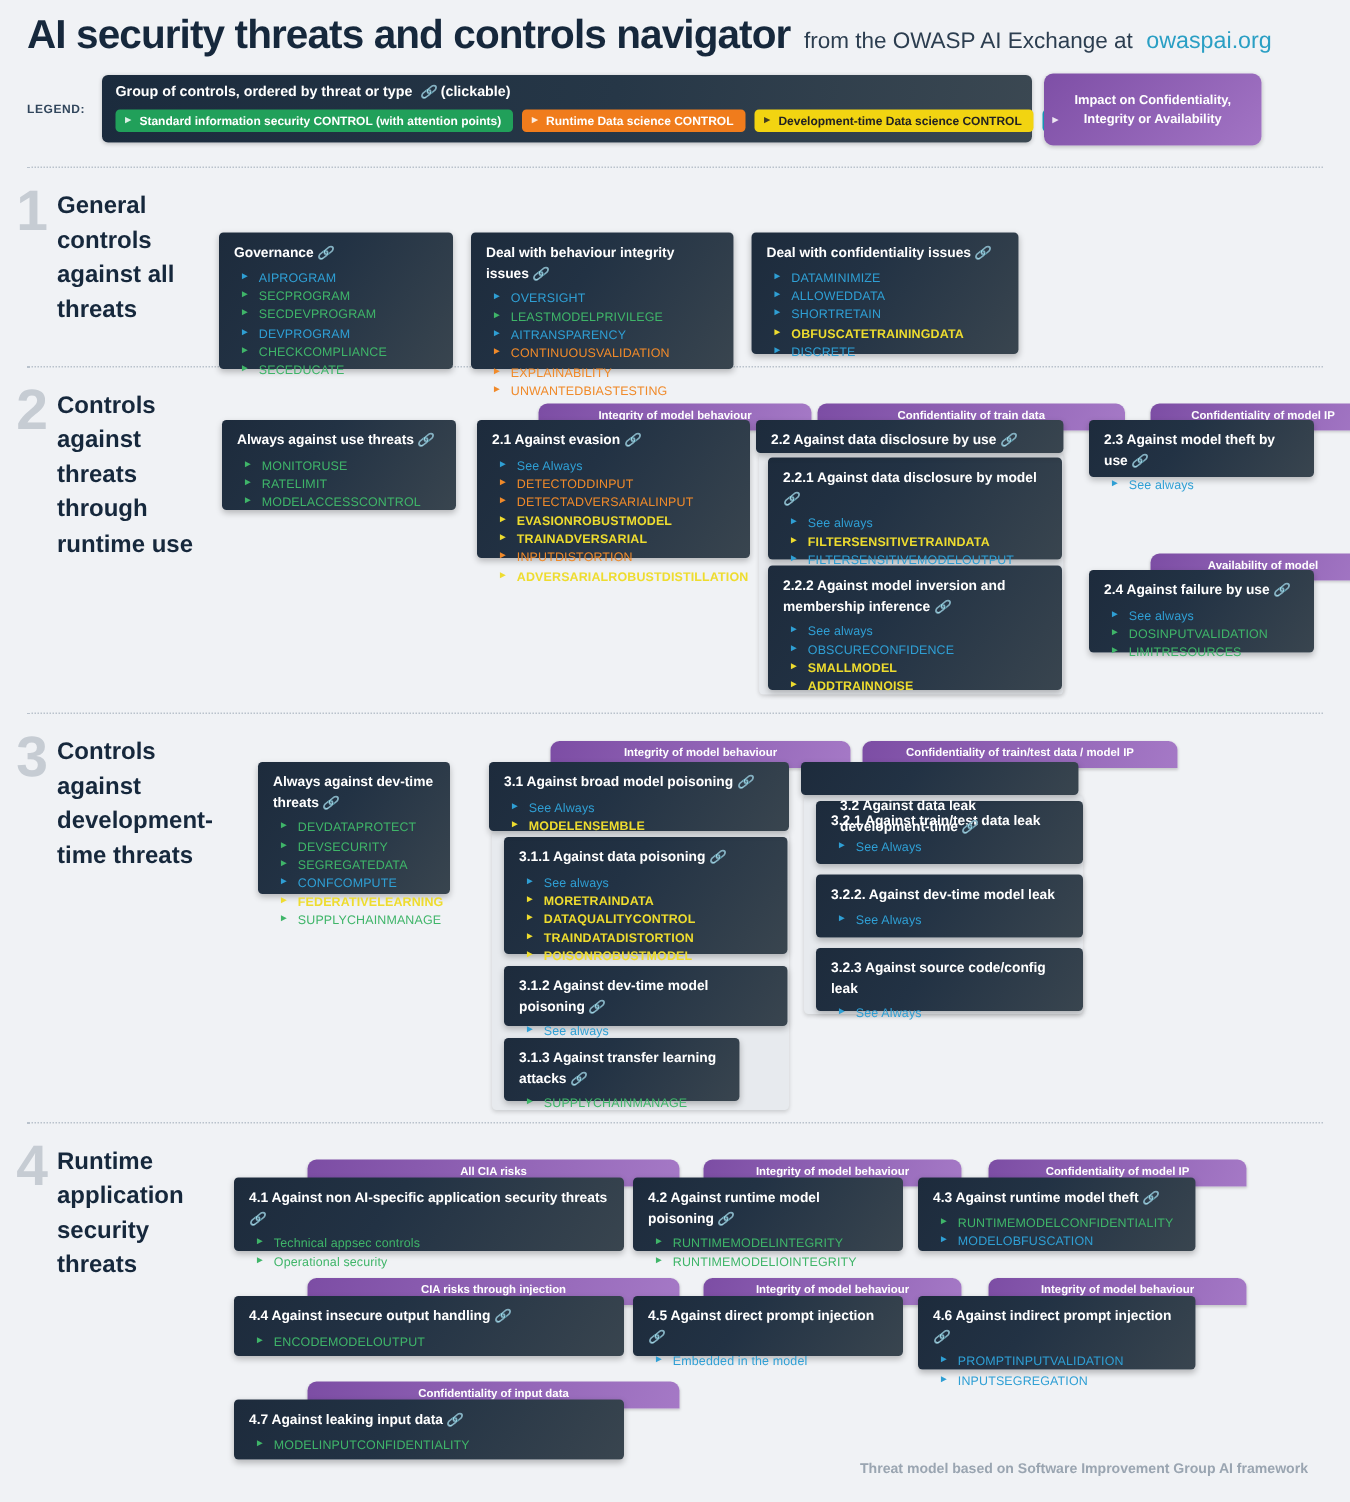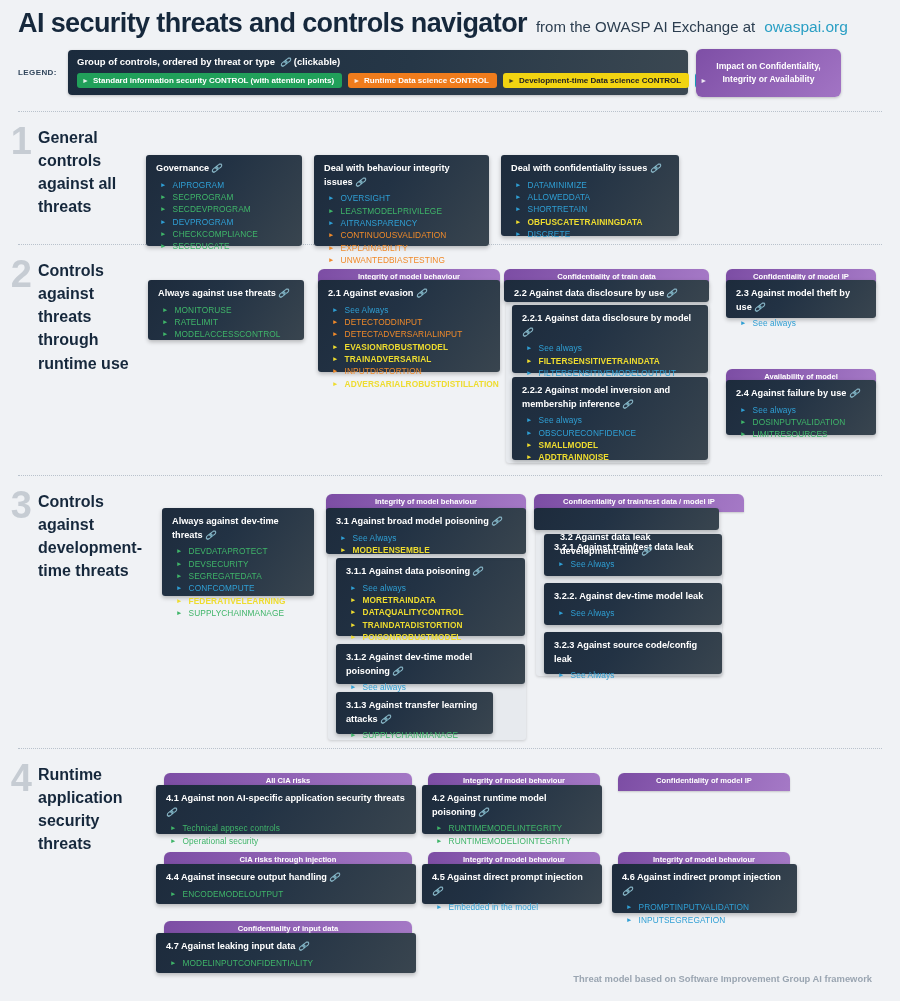--- a/index.html
+++ b/index.html
@@ -95,20 +95,21 @@
   .c-yellow { color:#eedc2f; } .c-yellow .arw { color:#eedc2f; }
   .c-yellow { font-weight:bold; }
 
   
   .grp-tab {
     position:absolute;
     background:linear-gradient(110deg,#7c4da4 0%,#a579c6 100%);
     color:#ffffff; font-size:7.6px; font-weight:bold; text-align:center;
     border-radius:6px 6px 0 0; padding:3px 4px 6px 4px;
     box-shadow:0 1px 2px rgba(0,0,0,.18);
+    margin-left:41px;
   }
 
   
   .nest {
     position:absolute;
     background:#e7eaee;
     border-radius:3px;
     box-shadow:0 1px 3px rgba(0,0,0,.16);
   }
 
@@ -402,21 +403,21 @@
 <div class="divider"></div>
 
 <div class="section" style="height:272px;padding-top:10px">
   <div class="sec-num">3</div>
   <div class="sec-title">Controls against development-time threats</div>
   <div class="sec-body">
 
     <div class="grp-tab" style="left:180px;top:8px;width:200px">Integrity of model behaviour</div>
     <div class="grp-tab" style="left:388px;top:8px;width:210px">Confidentiality of train/test data / model IP</div>
 
-    <div class="card" style="left:16px;top:22px;width:152px;height:88px">
+    <div class="card" style="left:26px;top:22px;width:128px;height:88px">
       <div class="card-title">
         <span>Always against dev-time threats</span>
         <span class="lnk">🔗</span>
       </div>
       <div class="ctrl c-green">
           <span class="arw">►</span>
           <span>DEVDATAPROTECT</span>
         </div>
       <div class="ctrl c-green">
           <span class="arw">►</span>
@@ -577,20 +578,34 @@
       <div class="ctrl c-green">
           <span class="arw">►</span>
           <span>RUNTIMEMODELINTEGRITY</span>
         </div>
       <div class="ctrl c-green">
           <span class="arw">►</span>
           <span>RUNTIMEMODELIOINTEGRITY</span>
         </div>
     </div>
 
+    <div class="card" style="left:466px;top:26px;width:185px;height:49px">
+      <div class="card-title">
+        <span>4.3 Against runtime model theft</span>
+        <span class="lnk">🔗</span>
+      </div>
+      <div class="ctrl c-green">
+          <span class="arw">►</span>
+          <span>RUNTIMEMODELCONFIDENTIALITY</span>
+        </div>
+      <div class="ctrl c-blue">
+          <span class="arw">►</span>
+          <span>MODELOBFUSCATION</span>
+        </div>
+    </div>
 
     <div class="grp-tab" style="left:18px;top:93px;width:248px">CIA risks through injection</div>
     <div class="grp-tab" style="left:282px;top:93px;width:172px">Integrity of model behaviour</div>
     <div class="grp-tab" style="left:472px;top:93px;width:172px">Integrity of model behaviour</div>
 
     <div class="card" style="left:10px;top:105px;width:260px;height:40px">
       <div class="card-title">
         <span>4.4 Against insecure output handling</span>
         <span class="lnk">🔗</span>
       </div>

